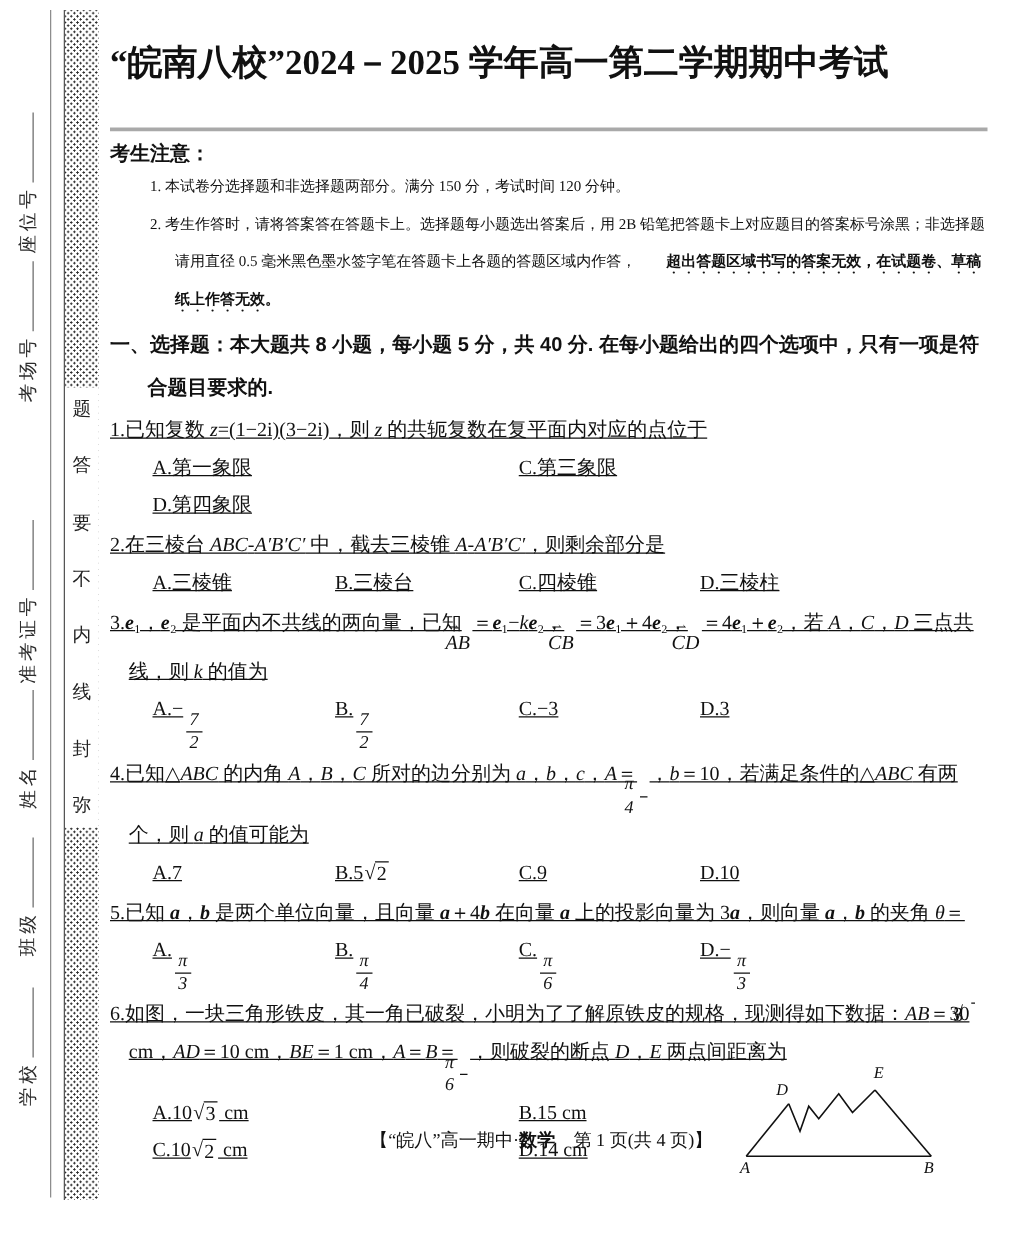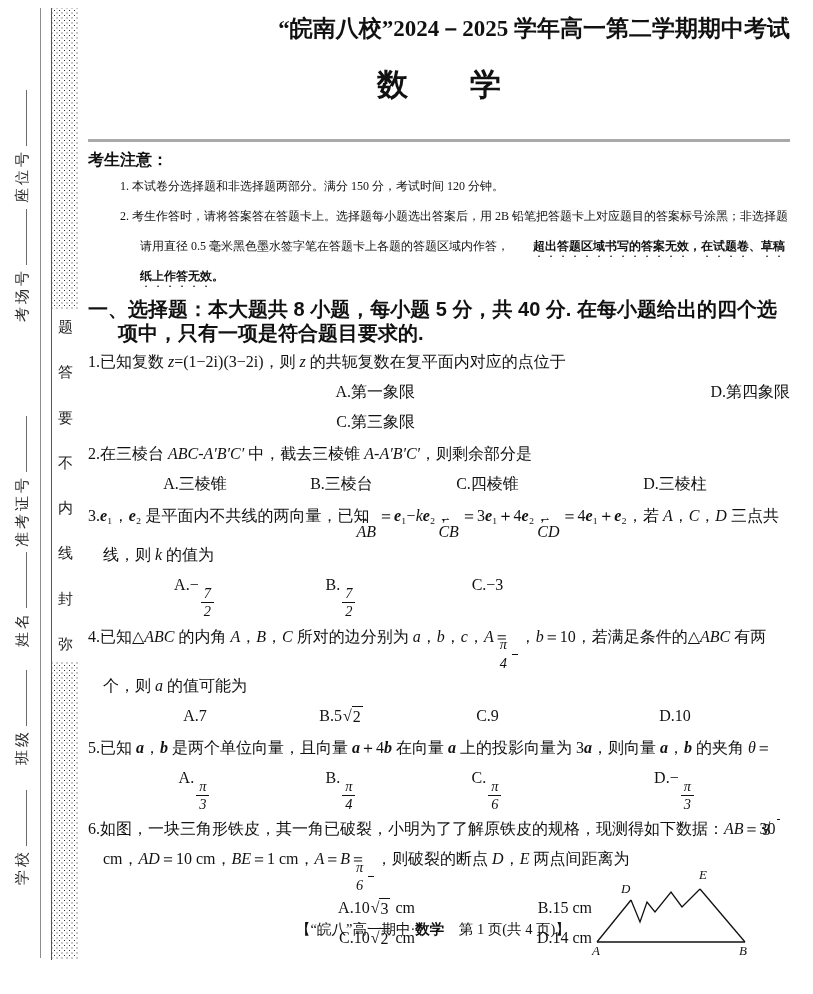--- a/index.html
+++ b/index.html
@@ -13,34 +13,34 @@
   .side-field .blank{display:inline-block;width:56px;border-bottom:1px solid #6b6b6b;height:1em;margin-left:3px;}
   .seal-band{position:absolute;left:51px;top:8px;width:28px;height:952px;border-left:1px solid #555;
     background-image:radial-gradient(circle,#2e2e2e 0.8px,transparent 1px),radial-gradient(circle,#2e2e2e 0.8px,transparent 1px);
     background-size:5px 5px;background-position:0 0,2.5px 2.5px;box-sizing:border-box;}
   .seal-text{position:absolute;left:0;top:302px;width:100%;height:352px;background:#fff;
     display:flex;flex-direction:column;align-items:center;justify-content:space-between;
     padding:8px 0;box-sizing:border-box;font-size:15px;color:#222;}
 
   
   .content{position:absolute;left:88px;top:0;width:702px;}
-  .title{margin-top:13px;text-align:right;font-size:23px;font-weight:bold;}
+  .title{margin-top:31px;text-align:left;font-size:28px;font-weight:bold;}
   .subject{margin-top:20px;text-align:center;font-size:31px;font-weight:bold;
     font-family:"Liberation Sans","DejaVu Sans",sans-serif;}
   .rule{margin-top:33px;height:3px;background:#a9a9a9;}
   .notice-head{margin-top:8px;font-size:16px;font-weight:bold;
     font-family:"Liberation Sans","DejaVu Sans",sans-serif;}
   .notice-item{margin-left:52px;padding-left:0;text-indent:-20px;font-size:12px;line-height:30px;}
-  .section-head{margin-top:6px;font-size:20px;font-weight:bold;line-height:24px;
+  .section-head{margin-top:6px;font-size:16px;font-weight:bold;line-height:34px;
     font-family:"Liberation Sans","DejaVu Sans",sans-serif;padding-left:30px;text-indent:-30px;}
-  .question{margin-top:2px;}
+  .question{margin-top:2px;text-decoration:underline;}
   .q-text{font-size:16px;line-height:30px;padding-left:15px;text-indent:-15px;}
   .options{display:grid;margin-left:34px;line-height:30px;font-size:16px;}
-  .cols4{grid-template-columns:146px 147px 145px auto;text-align:center;}
-  .cols2{grid-template-columns:293px auto;text-align:right;}
+  .cols4{grid-template-columns:146px 147px 145px auto;}
+  .cols2{grid-template-columns:293px auto;}
   .opt{white-space:nowrap;}
   .q6{position:relative;}
   .q6 .options{width:470px;}
   .fig{position:absolute;right:2px;top:48px;}
 
   .footer{position:absolute;left:0;right:12px;bottom:14px;text-align:center;font-size:14.5px;}
 
   
   .mi{font-style:italic;}
   .mb{font-weight:bold;font-family:"Liberation Sans","DejaVu Sans",sans-serif;}
@@ -96,37 +96,36 @@
         <span>内</span>
         <span>线</span>
         <span>封</span>
         <span>弥</span>
       </div>
   </div>
 
   <div class="content">
 
     <div class="title">“皖南八校”2024－2025 学年高一第二学期期中考试</div>
-    <div class="subject">数　　学</div>
     <div class="rule"></div>
 
     <div class="notice">
       <div class="notice-head">考生注意：</div>
       <div class="notice-item"><span class="t">1. 本试卷分选择题和非选择题两部分。满分 150 分，考试时间 120 分钟。</span></div>
       <div class="notice-item"><span class="t">2. 考生作答时，请将答案答在答题卡上。选择题每小题选出答案后，用 2B 铅笔把答题卡上对应题目的答案标号涂黑；非选择题请用直径 0.5 毫米黑色墨水签字笔在答题卡上各题的答题区域内作答，</span><span class="emdot">超出答题区域书写的答案无效，在试题卷、草稿纸上作答无效。</span></div>
     </div>
 
     <div class="section-head">一、选择题：本大题共 8 小题，每小题 5 分，共 40 分. 在每小题给出的四个选项中，只有一项是符合题目要求的.</div>
 
     <div class="question">
       <div class="q-text"><span class="t">1.已知复数 </span><span class="mi">z</span><span class="t">=(1−2i)(3−2i)，则 </span><span class="mi">z</span><span class="t"> 的共轭复数在复平面内对应的点位于</span></div>
       <div class="options cols2">
         <div class="opt"><span class="t">A.第一象限</span></div>
+        <div class="opt"><span class="t">C.第三象限</span></div>
         <div class="opt"><span class="t">D.第四象限</span></div>
-        <div class="opt"><span class="t">C.第三象限</span></div>
       </div>
     </div>
 
     <div class="question">
       <div class="q-text"><span class="t">2.在三棱台 </span><span class="mi">ABC</span><span class="t">-</span><span class="mi">A′B′C′</span><span class="t"> 中，截去三棱锥 </span><span class="mi">A</span><span class="t">-</span><span class="mi">A′B′C′</span><span class="t">，则剩余部分是</span></div>
       <div class="options cols4">
         <div class="opt"><span class="t">A.三棱锥</span></div>
         <div class="opt"><span class="t">B.三棱台</span></div>
         <div class="opt"><span class="t">C.四棱锥</span></div>
         <div class="opt"><span class="t">D.三棱柱</span></div>
@@ -147,20 +146,21 @@
       <div class="options cols4">
         <div class="opt"><span class="t">A.−</span><span class="frac">
               <span class="fn">7</span>
               <span class="fd">2</span>
             </span></div>
         <div class="opt"><span class="t">B.</span><span class="frac">
               <span class="fn">7</span>
               <span class="fd">2</span>
             </span></div>
         <div class="opt"><span class="t">C.−3</span></div>
+        <div class="opt"><span class="t">D.3</span></div>
       </div>
     </div>
 
     <div class="question">
       <div class="q-text"><span class="t">4.已知△</span><span class="mi">ABC</span><span class="t"> 的内角 </span><span class="mi">A</span><span class="t">，</span><span class="mi">B</span><span class="t">，</span><span class="mi">C</span><span class="t"> 所对的边分别为 </span><span class="mi">a</span><span class="t">，</span><span class="mi">b</span><span class="t">，</span><span class="mi">c</span><span class="t">，</span><span class="mi">A</span><span class="t">＝</span><span class="frac">
             <span class="fn">π</span>
             <span class="fd">4</span>
           </span><span class="t">，</span><span class="mi">b</span><span class="t">＝10，若满足条件的△</span><span class="mi">ABC</span><span class="t"> 有两个，则 </span><span class="mi">a</span><span class="t"> 的值可能为</span></div>
       <div class="options cols4">
         <div class="opt"><span class="t">A.7</span></div>

